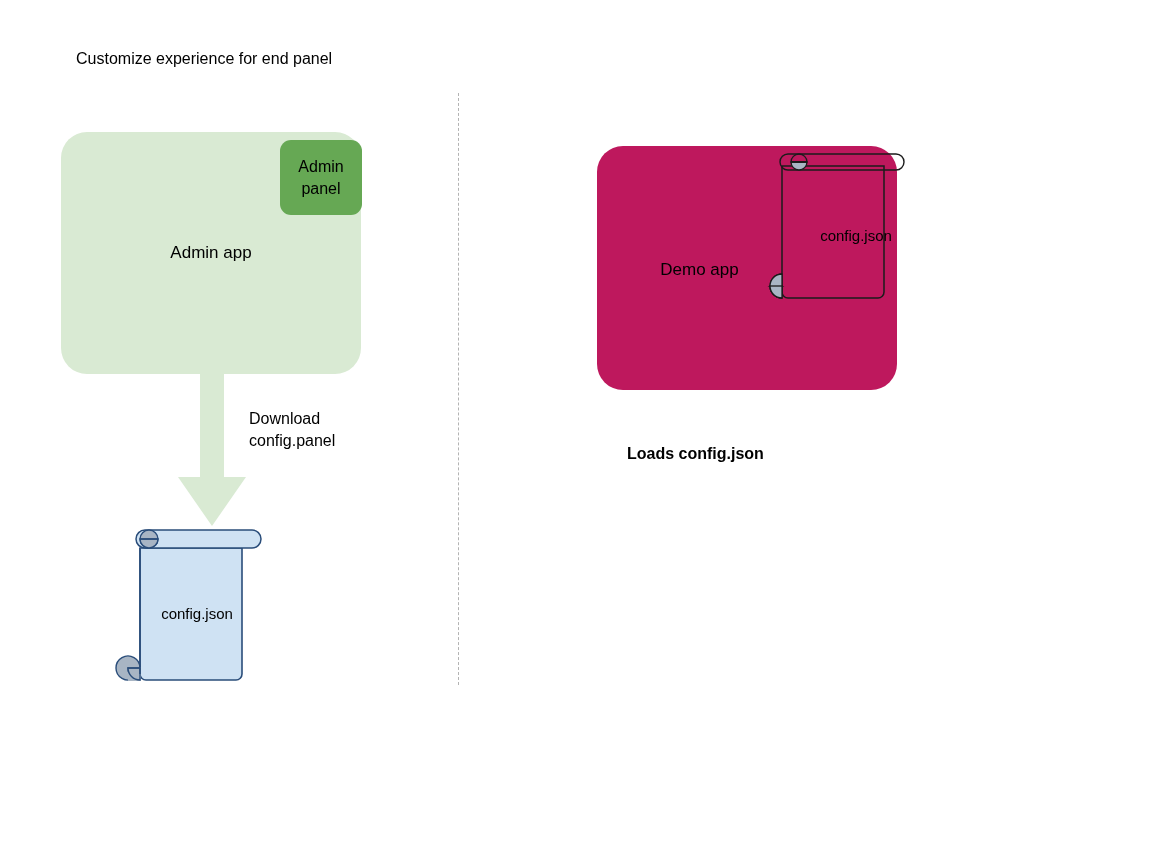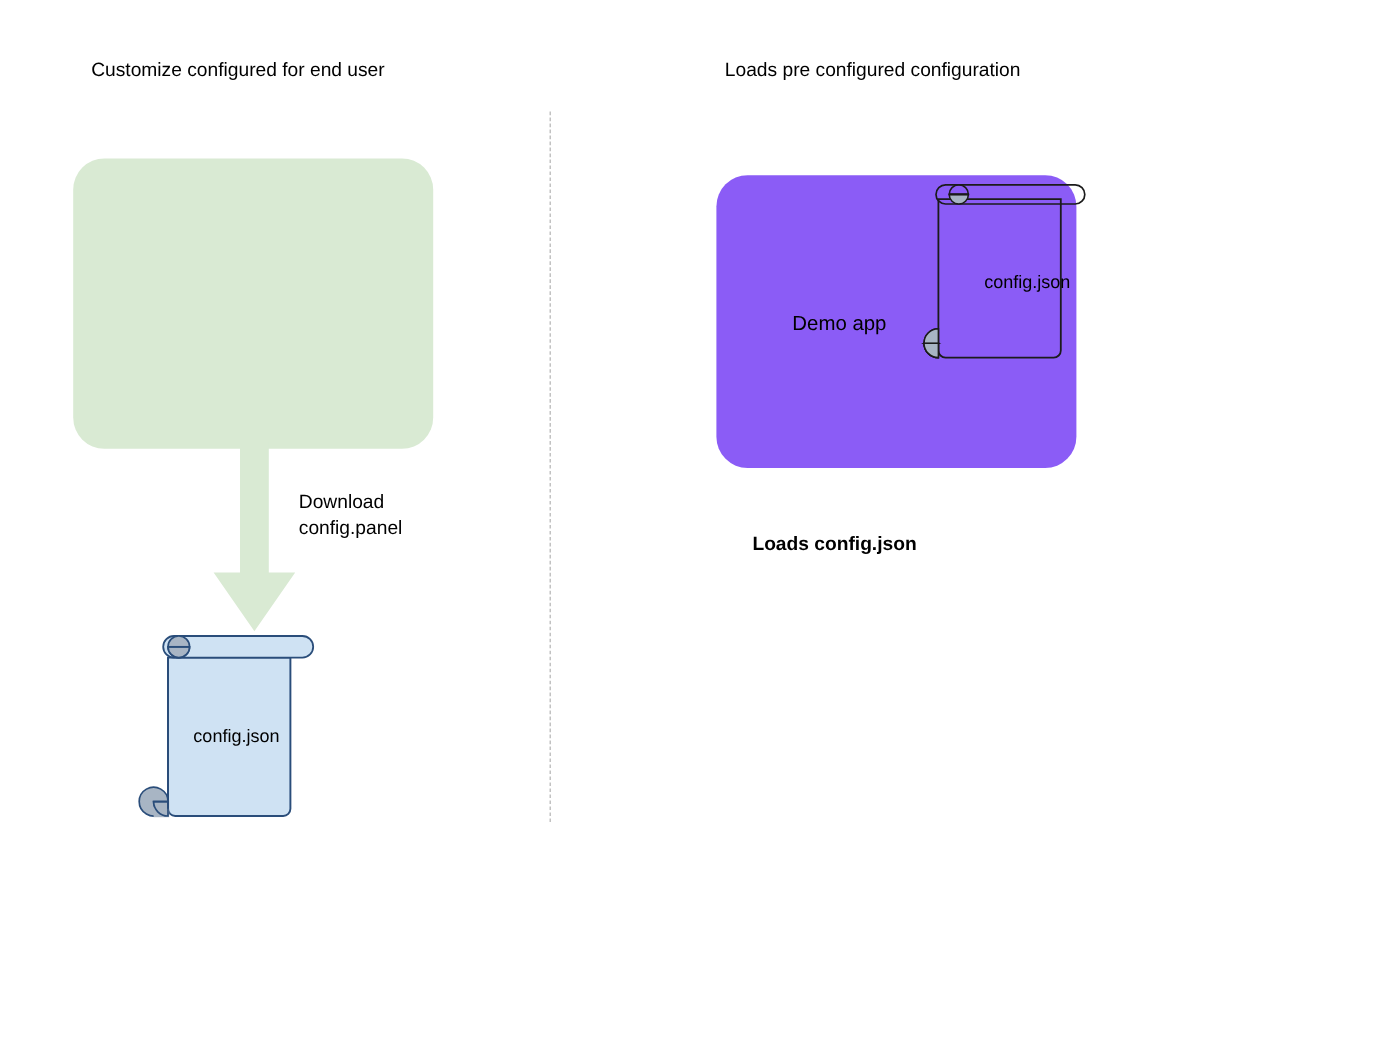--- a/index.html
+++ b/index.html
@@ -107,21 +107,21 @@
   #scroll-left  { left: 118px; top: 528px;  width: 146px; height: 160px; }
   #scroll-left .doc-label { left: 17px; top: 76px; width: 124px; }
 
   
   #demo-app {
     position: absolute;
     left: 597px;
     top: 146px;
     width: 300px;
     height: 244px;
-    background: #8b5cf6;
+    background: #be185d;
     border-radius: 26px;
   }
   #demo-app-label {
     position: absolute;
     left: 0;
     top: 114px;
     width: 205px;
     text-align: center;
     font-size: 17px;
   }
@@ -129,27 +129,31 @@
   #scroll-right { left: 766px; top: 152px; width: 146px; height: 152px; }
   #scroll-right .doc-label { left: 28px; top: 74px; width: 124px; }
 
   #loads-label { left: 627px; top: 443px; font-weight: bold; }
 </style>
 </head>
 <body>
 
 <div class="canvas">
 
-  <div class="lbl" id="title-left">Customize configured for end user</div>
-
-  <div class="lbl" id="title-right">Loads pre configured configuration</div>
+  <div class="lbl" id="title-left">Customize experience for end panel</div>
+
 
   <div id="divider"></div>
 
   <div id="admin-app">
+    <div id="admin-app-label">Admin app</div>
+    <div id="admin-panel">
+      <div id="admin-panel-label" style="white-space: pre-line;">Admin
+panel</div>
+    </div>
   </div>
 
   <div id="download-arrow">
     <svg width="70" height="158" viewBox="0 0 70 158" xmlns="http://www.w3.org/2000/svg">
       <path d="M23,0 L47,0 L47,108 L69,108 L35,157 L1,108 L23,108 Z" fill="#d9ead3"></path>
     </svg>
   </div>
 
   <div class="lbl" id="download-label" style="white-space: pre-line;">Download
 config.panel</div>

